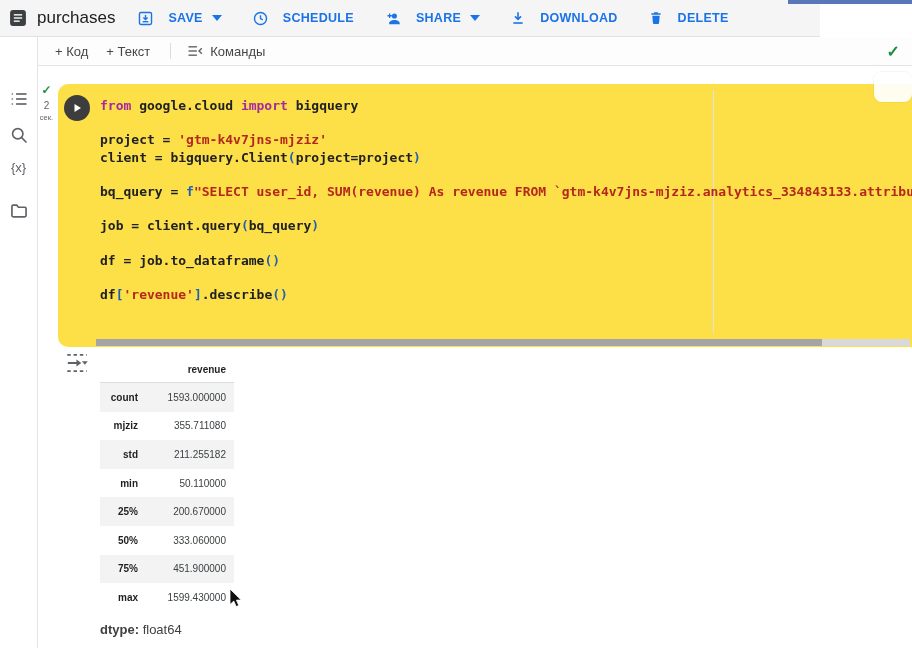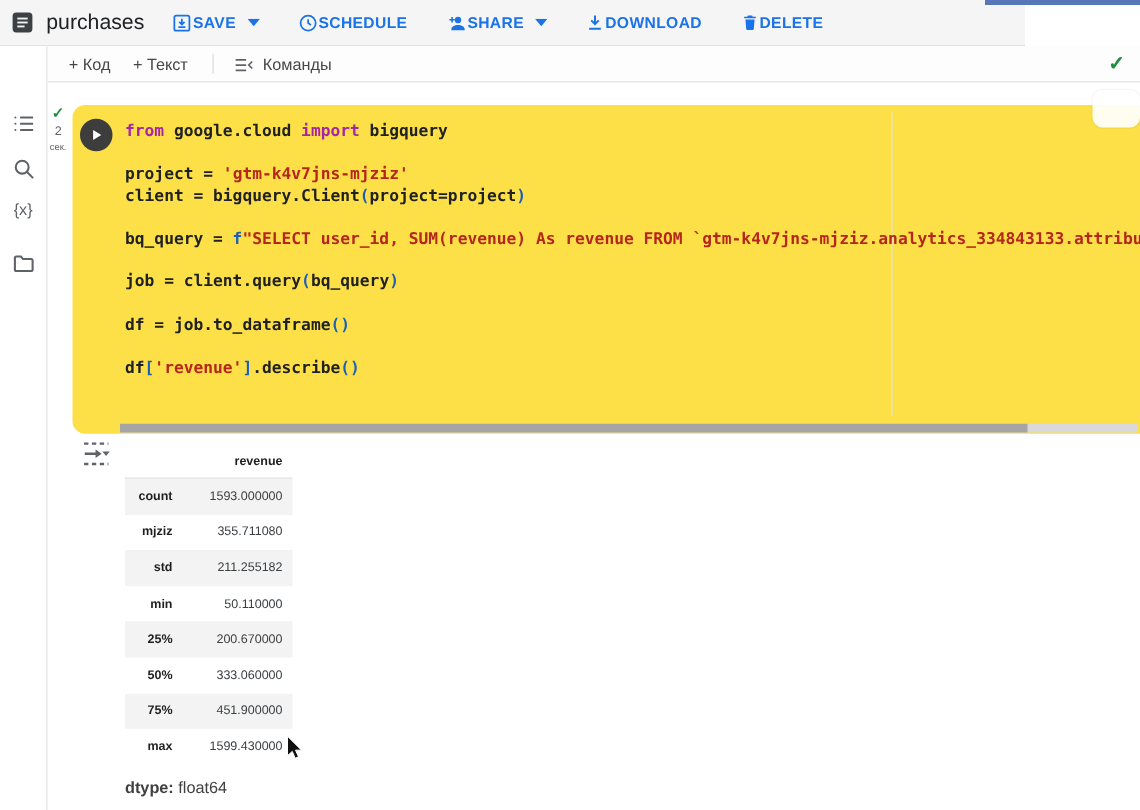--- a/index.html
+++ b/index.html
@@ -15,33 +15,33 @@
   html,body{margin:0;padding:0;background:#fff;}
   .app{position:relative;width:912px;height:648px;background:#fff;overflow:hidden;
        font-family:"Liberation Sans",sans-serif;color:#202124;}
 
   
   .topbar{position:absolute;left:0;top:0;width:820px;height:37px;background:#f5f5f5;
           border-bottom:1px solid #e2e2e2;display:flex;align-items:center;
           padding:0 10px 0 8px;box-sizing:border-box;}
   .nb-logo{width:20px;height:20px;margin-right:9px;flex:0 0 auto;}
   .doc-title{font-size:17px;color:#202124;margin-right:22px;}
-  .tb-btn{display:flex;align-items:center;gap:0;color:var(--accent);
+  .tb-btn{display:flex;align-items:center;gap:14px;color:var(--accent);
           font-size:12.5px;font-weight:bold;letter-spacing:.3px;cursor:pointer;}
   .tb-btn svg{display:block;}
   .caret-btn{margin-left:9px;margin-right:0;display:flex;align-items:center;cursor:pointer;}
   .sp30{width:30px;flex:0 0 auto;}
   .top-scroll{position:absolute;left:788px;top:0;width:124px;height:4px;
               background:var(--topbar-scrollbar);}
 
   
   .subbar{position:absolute;left:37px;top:37px;width:875px;height:29px;background:#fdfdfd;
           border-bottom:1px solid #e4e4e4;display:flex;align-items:center;
           padding-left:18px;box-sizing:border-box;font-size:13px;color:#474747;}
-  .sub-item{display:flex;align-items:flex-end;gap:6px;margin-right:18px;cursor:pointer;}
+  .sub-item{display:flex;align-items:center;gap:6px;margin-right:18px;cursor:pointer;}
   .vdiv{width:1px;height:16px;background:#dadce0;margin:0 16px 0 2px;}
   .sub-check{margin-left:auto;margin-right:12px;color:var(--success);
              font-size:16px;font-weight:bold;}
 
   
   .sidebar{position:absolute;left:0;top:37px;width:37px;height:611px;background:#fff;
            border-right:1px solid #e4e4e4;}
   .side-icon{position:absolute;left:50%;transform:translateX(-50%);color:#5f6368;cursor:pointer;}
   .vars-glyph{font-size:13px;color:#5f6368;font-style:normal;letter-spacing:0;}
 

